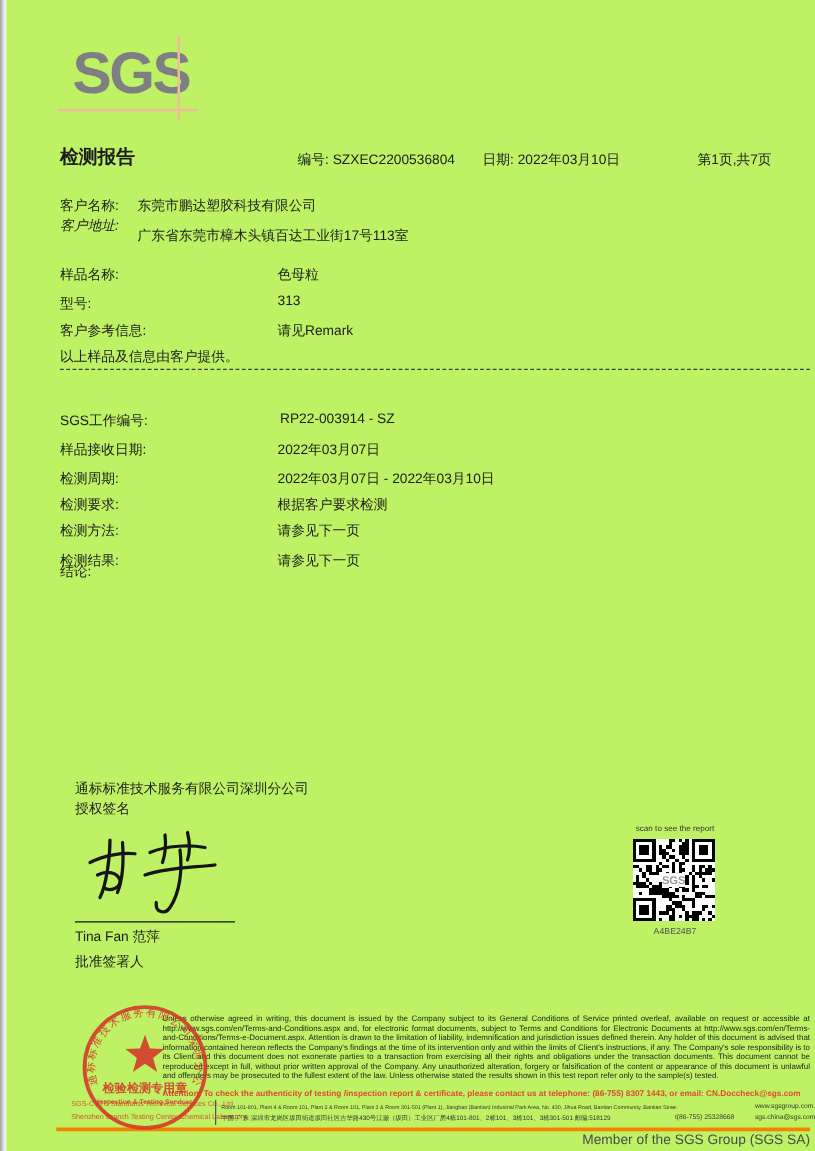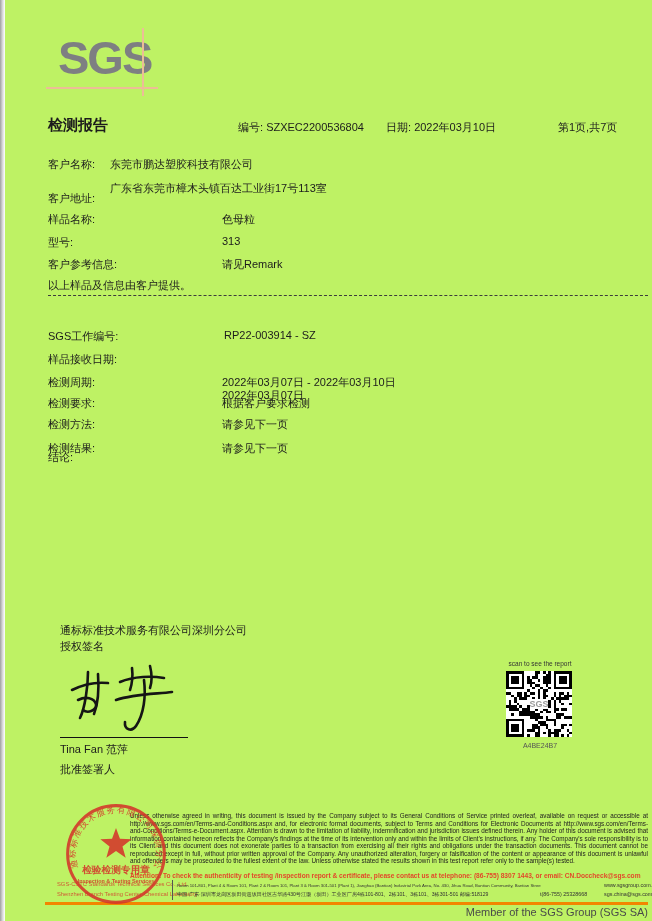--- a/index.html
+++ b/index.html
@@ -71,21 +71,21 @@
     <span>日期:</span>
     <span>2022年03月10日</span>
   </div>
   <div class="abs hmeta" style="left:558px;">第1页,共7页</div>
 
   <div>
       <span class="lbl" style="top:157px;">客户名称:</span>
       <span class="val" style="left:110px;top:157px;">东莞市鹏达塑胶科技有限公司</span>
     </div>
   <div>
-      <span class="lbl" style="top:191px;">客户地址:</span>
+      <span class="lbl" style="top:173px;font-style:italic;">客户地址:</span>
       <span class="val" style="left:110px;top:181px;">广东省东莞市樟木头镇百达工业街17号113室</span>
     </div>
 
   <div>
       <span class="lbl" style="top:212px;">样品名称:</span>
       <span class="val" style="left:222px;top:212px;">色母粒</span>
     </div>
   <div>
       <span class="lbl" style="top:235px;">型号:</span>
       <span class="val" style="left:222px;top:235px;">313</span>
@@ -97,21 +97,21 @@
   <div class="lbl" style="top:278px;text-align:center;">以上样品及信息由客户提供。</div>
 
   <div class="abs dash"></div>
 
   <div>
       <span class="lbl" style="top:329px;">SGS工作编号:</span>
       <span class="val" style="left:224px;top:329px;">RP22-003914 - SZ</span>
     </div>
   <div>
       <span class="lbl" style="top:352px;">样品接收日期:</span>
-      <span class="val" style="left:222px;top:352px;margin-top:36px;">2022年03月07日</span>
+      <span class="val" style="left:222px;top:352px;">2022年03月07日</span>
     </div>
   <div>
       <span class="lbl" style="top:375px;">检测周期:</span>
       <span class="val" style="left:222px;top:375px;">2022年03月07日 - 2022年03月10日</span>
     </div>
   <div>
       <span class="lbl" style="top:396px;">检测要求:</span>
       <span class="val" style="left:222px;top:396px;">根据客户要求检测</span>
     </div>
   <div>

